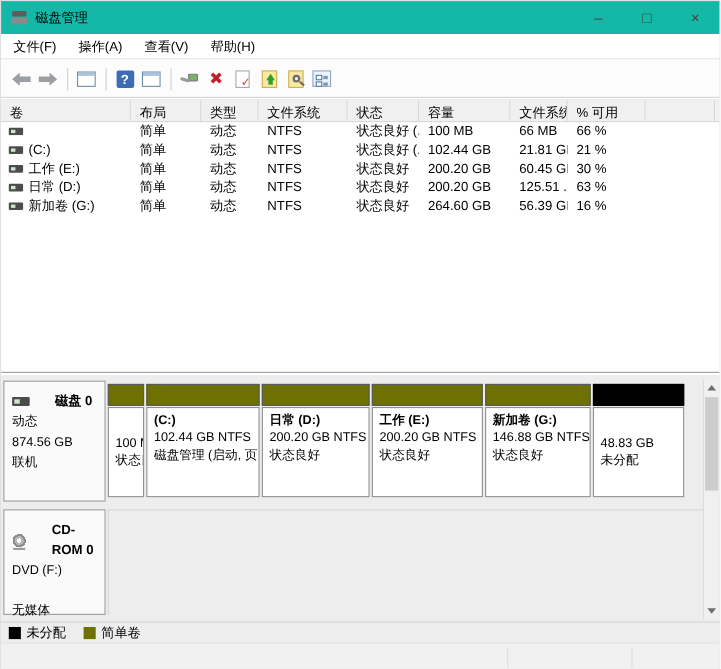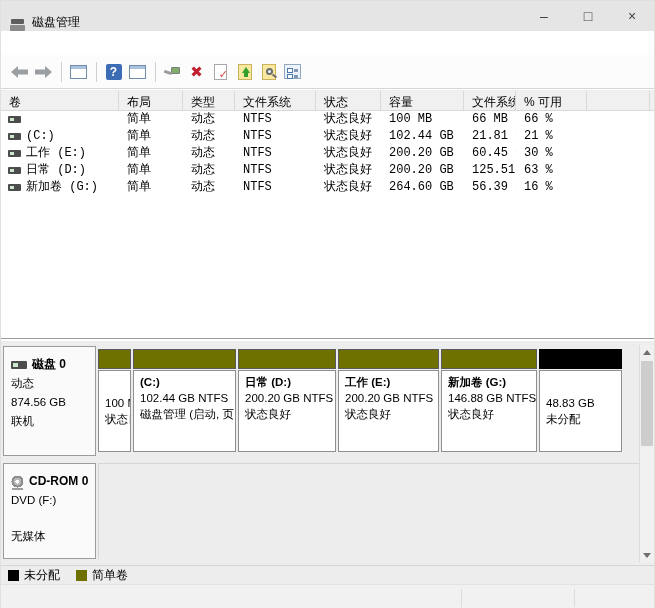--- a/index.html
+++ b/index.html
@@ -4,21 +4,21 @@
 <style>
   * { margin:0; padding:0; box-sizing:border-box; }
   html,body { width:655px; height:608px; }
   body {
     font-family:"Liberation Sans","DejaVu Sans",sans-serif;
     font-size:12px; color:#000; background:#fff; position:relative; overflow:hidden;
   }
   .window { position:absolute; inset:0; background:#fff; border:1px solid #e0e0e0; }
 
   
-  .titlebar { position:absolute; top:0; left:0; right:0; height:30px; background:#e5e5e5; display:flex; align-items:flex-end; }
+  .titlebar { position:absolute; top:0; left:0; right:0; height:30px; background:#14b8a6; display:flex; align-items:center; }
   .title-icon { width:15px; height:12px; margin-left:9px; position:relative; }
   .title-icon::before { content:""; position:absolute; top:0; left:1px; right:1px; height:5px; background:#5d5d5d; border-radius:1px; }
   .title-icon::after  { content:""; position:absolute; bottom:0; left:0; right:0; height:6px; background:#8a8a8a; border-radius:1px; }
   .title-text { margin-left:7px; font-size:12px; }
   .win-controls { margin-left:auto; display:flex; height:100%; }
   .win-btn { width:44px; height:100%; display:flex; align-items:center; justify-content:center; font-size:14px; color:#444; }
 
   
   .menubar { position:absolute; top:30px; left:0; right:0; height:23px; background:#fff; display:flex; align-items:center; padding-left:8px; border-bottom:1px solid #e4e4e4; }
   .menu-item { padding:3px 9px 3px 3px; margin-right:8px; }
@@ -48,32 +48,32 @@
   .props-ic { width:17px; height:15px; background:#eef3fa; border:1px solid #8fa8c0; position:relative; }
   .props-ic::before { content:""; position:absolute; left:2px; top:3px; width:4px; height:3px; border:1px solid #4a7ab0; background:#fff; }
   .props-ic::after { content:""; position:absolute; left:2px; top:9px; width:4px; height:3px; border:1px solid #4a7ab0; background:#fff; box-shadow:6px -6px 0 -1px #7d97b5, 6px 0 0 -1px #7d97b5; }
 
   
   .list { position:absolute; top:89px; left:0; right:0; height:248px; background:#fff; }
   .grid { display:grid; grid-template-columns:118px 64px 52px 81px 65px 83px 52px 71px 63px 1fr; }
   .hdr { height:21px; background:#f0f0f0; border-top:1px solid #ececec; border-bottom:1px solid #d9d9d9; }
   .hdr .hcell { border-right:1px solid #d9d9d9; padding:3px 4px 0 8px; white-space:nowrap; overflow:hidden; }
   .row { height:17px; align-items:center; }
-  .cell { padding-left:8px; white-space:nowrap; overflow:hidden; line-height:17px;font-family:Liberation Mono, monospace; }
+  .cell { padding-left:8px; white-space:nowrap; overflow:hidden; line-height:17px; }
   .vol-cell { display:flex; align-items:center; gap:5px; padding-left:7px; }
   .vol-ic { width:13px; height:7px; background:#4c4c4c; border-radius:1px; position:relative; flex:0 0 auto; }
   .vol-ic::after { content:""; position:absolute; left:2px; top:2px; width:4px; height:3px; background:#cde6cd; }
 
   
   .splitter { position:absolute; top:337px; left:0; right:0; height:3px; background:#fff; border-top:1px solid #9b9b9b; }
 
   
   .pane { position:absolute; top:340px; left:0; right:0; height:243px; background:#ededed; }
   .disk-panel { position:absolute; left:2px; width:93px; background:#fafafa; border:1px solid #9b9b9b; padding:8px 2px 0 7px; line-height:19px; font-size:11.5px; }
-  .disk-panel .dname { display:flex; align-items:center; gap:5px; font-weight:bold; font-size:12px; }
+  .disk-panel .dname { display:flex; align-items:center; gap:23px; font-weight:bold; font-size:12px; }
   .disk-ic { width:16px; height:8px; background:#4c4c4c; border-radius:1px; position:relative; flex:0 0 auto; }
   .disk-ic::after { content:""; position:absolute; left:2px; top:2px; width:5px; height:4px; background:#cde6cd; }
   .cd-ic { width:13px; height:13px; border-radius:50%; background:radial-gradient(circle at 50% 50%, #ffffff 0 2px, #b9b9b9 2px 4px, #8d8d8d 4px 6px, transparent 6px); flex:0 0 auto; position:relative; }
   .cd-ic::after { content:""; position:absolute; left:1px; bottom:-2px; width:11px; height:2px; background:#9d9d9d; }
 
   .part { position:absolute; top:8px; height:103px; display:flex; flex-direction:column; }
   .part-head { height:20px; border:1px solid #5a5a5a; }
   .head-simple { background:#6e7100; }
   .head-unalloc { background:#000000; border-color:#000; }
   .part-body { flex:1; margin-top:1px; background:#fff; border:1px solid #8f8f8f; padding:3px 0 0 6px; overflow:hidden; white-space:nowrap; font-size:11.5px; line-height:16px; }
@@ -108,20 +108,26 @@
   <div class="titlebar">
     <span class="title-icon"></span>
     <span class="title-text">磁盘管理</span>
     <div class="win-controls">
       <span class="win-btn">–</span>
       <span class="win-btn">□</span>
       <span class="win-btn">×</span>
     </div>
   </div>
 
+  <div class="menubar">
+    <span class="menu-item">文件(F)</span>
+    <span class="menu-item">操作(A)</span>
+    <span class="menu-item">查看(V)</span>
+    <span class="menu-item">帮助(H)</span>
+  </div>
 
   <div class="toolbar">
     <span class="tb-btn">
       <svg class="arr" width="17" height="12" viewBox="0 0 17 12">
           <path d="M7 0 L0 6 L7 12 L7 8.5 H17 V3.5 H7 Z" fill="#9b9fa3"></path>
         </svg>
     </span>
     <span class="tb-btn">
       <svg class="arr" width="17" height="12" viewBox="0 0 17 12">
           <path d="M10 0 L17 6 L10 12 L10 8.5 H0 V3.5 H10 Z" fill="#9b9fa3"></path>

